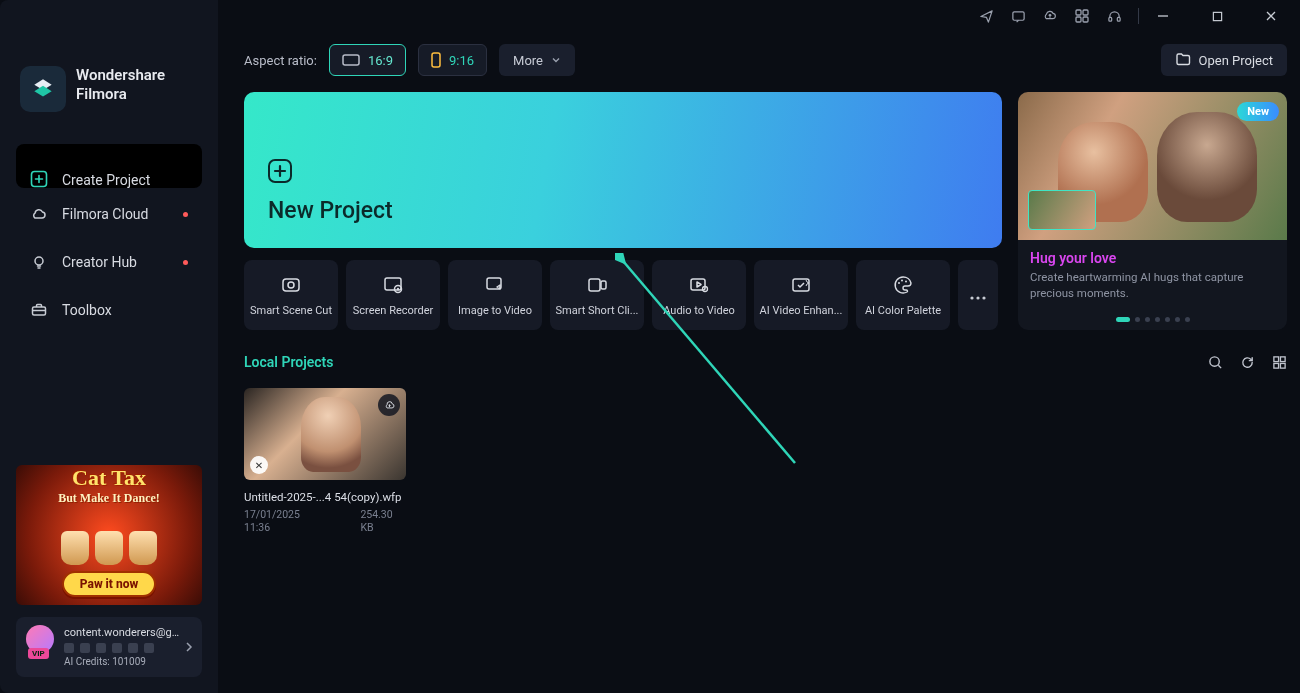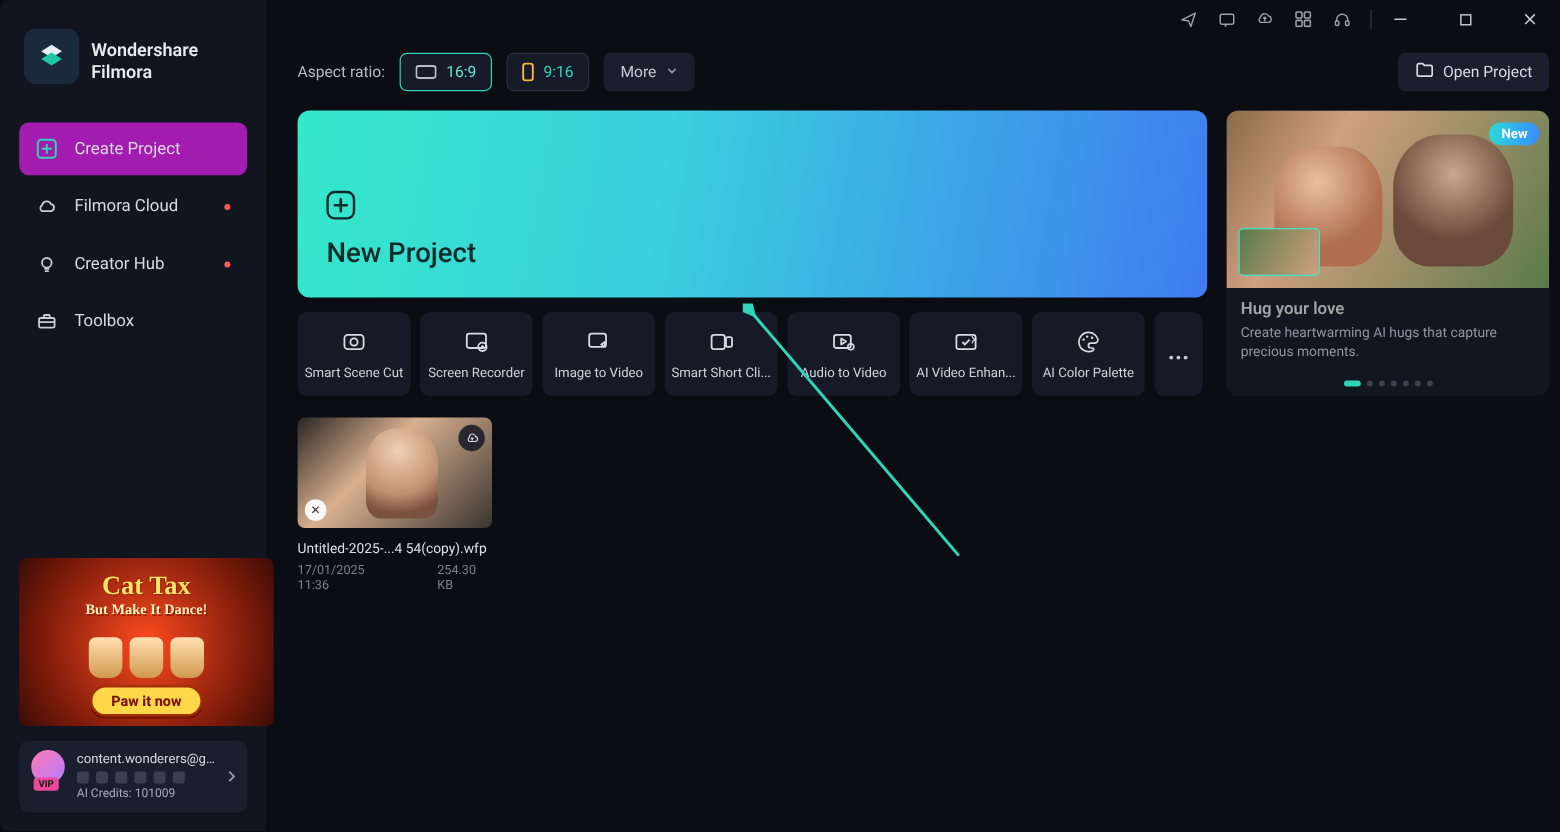--- a/index.html
+++ b/index.html
@@ -1,33 +1,33 @@
 <!DOCTYPE html>
 <html><head>
 <meta charset="utf-8">
 <style>
 * { margin: 0; padding: 0; box-sizing: border-box; font-family: -apple-system, BlinkMacSystemFont, "Segoe UI", Roboto, sans-serif; }
 body { background: #0a0d14; color: #c8ccd4; width: 1300px; height: 693px; overflow: hidden; position: relative; }
 .app { display: flex; height: 100%; }
 
 
 .sidebar { width: 222px; background: #11151f; height: 100%; display: flex; flex-direction: column; padding: 24px 16px 16px; border-radius: 8px 0 0 8px; }
-.logo-row { display: flex; align-items: flex-end; gap: 10px; margin-bottom: 32px; padding-left: 4px;}
+.logo-row { display: flex; align-items: flex-start; gap: 10px; margin-bottom: 32px; padding-left: 4px; margin-top: 42px;}
 .logo-box { width: 46px; height: 46px; background: #1a2a3a; border-radius: 10px; display:flex; align-items:center; justify-content:center; }
 .logo-box svg { width: 26px; height: 26px; }
 .brand-name { font-weight: 600; font-size: 15px; line-height: 1.25; color: #e8eaef; }
 
 .nav { display:flex; flex-direction:column; gap:4px; }
 .nav-item { display:flex; align-items:center; gap:14px; height:44px; padding:0 14px; border-radius:8px; font-size:14px; cursor:pointer; position:relative; color:#d8dbe2;}
-.nav-item.active { background:#a21caf; }
+.nav-item.active { background:#000000;align-items:flex-end; }
 .nav-item .dot { width:5px; height:5px; background:#ff5a5a; border-radius:50%; position:absolute; right:14px; }
 .nav-item .nav-icon { width:18px; height:18px; display:flex; align-items:center; justify-content:center; flex-shrink:0; }
 
 .sidebar-bottom { margin-top:auto; display:flex; flex-direction:column; gap:12px; }
-.promo-card { width:212px; height:140px; border-radius:6px; background: radial-gradient(circle at center, #ff4b1f 0%, #7a1a0a 70%, #3a0c06 100%); position:relative; overflow:hidden; display:flex; flex-direction:column; align-items:center; padding-top:10px;}
+.promo-card { width:186px; height:140px; border-radius:6px; background: radial-gradient(circle at center, #ff4b1f 0%, #7a1a0a 70%, #3a0c06 100%); position:relative; overflow:hidden; display:flex; flex-direction:column; align-items:center; }
 .promo-title { font-family: Georgia, serif; font-weight:900; font-size:22px; color:#ffe36b; text-shadow:1px 1px 0 #a02000,-1px -1px 0 #a02000;}
 .promo-sub { font-family: Georgia, serif; font-weight:800; font-size:12px; color:#fff2c0; text-shadow:1px 1px 0 #902000;}
 .promo-cats { flex:1; display:flex; align-items:flex-end; justify-content:center; gap:6px; padding-bottom:6px;}
 .promo-cats span{ width:28px; height:34px; background:linear-gradient(#ffe0b0,#d09850); border-radius:6px 6px 10px 10px; }
 .promo-btn { background:#ffd84a; color:#7a1200; border:2px solid #a03000; border-radius:20px; padding:4px 16px; font-weight:800; font-size:12px; margin-bottom:8px; box-shadow:0 2px 0 #7a1200; }
 
 .account-card { background:#1a1f2d; border-radius:8px; padding:8px 10px; display:flex; gap:10px; align-items:flex-start; position:relative;}
 .avatar-wrap{ position:relative;}
 .avatar { width:28px; height:28px; border-radius:50%; background:linear-gradient(135deg,#ff7ab5,#b57aff);}
 .vip-badge { position:absolute; bottom:-6px; left:2px; background:#ec4899; color:#07250f; font-size:8px; font-weight:700; padding:1px 4px; border-radius:3px;}
@@ -60,21 +60,21 @@
 .np-icon{ width:24px; height:24px; border:2.5px solid #0a2a2a; border-radius:7px; display:flex; align-items:center; justify-content:center; color:#0a2a2a; margin-bottom:2px;}
 .np-title{ font-size:23px; font-weight:500; color:#0b2a2a;}
 
 .feature-card{ width:269px; height:238px; background:#12161f; border-radius:10px; overflow:hidden; position:relative;}
 .feature-img{ height:148px; background:linear-gradient(120deg,#8a6a4a 0%, #d0a080 30%, #5a7a4a 100%); position:relative;}
 .feature-img::before{content:""; position:absolute; left:40px; top:30px; width:90px; height:100px; background:radial-gradient(circle at 40% 30%, #e8c0a0 0%, #b07050 60%); border-radius:40% 40% 30% 30%;}
 .feature-img::after{content:""; position:absolute; right:30px; top:20px; width:100px; height:110px; background:radial-gradient(circle at 50% 30%, #c8a890 0%, #6a4a3a 60%); border-radius:40% 40% 30% 30%;}
 .feature-thumb{ position:absolute; left:10px; bottom:10px; width:68px; height:40px; background:linear-gradient(120deg,#5a7a4a,#d0a080); border:1.5px solid #3fe5c5; border-radius:4px;}
 .new-badge{ position:absolute; right:8px; top:10px; background:linear-gradient(90deg,#2bd8d8,#3a8cff); color:#fff; font-size:11px; font-weight:700; padding:3px 10px; border-radius:12px;}
 .feature-body{ padding:10px 12px;}
-.feature-title{ font-size:14px; font-weight:600; color:#a3a3a3; margin-bottom:4px;}
+.feature-title{ font-size:14px; font-weight:600; color:#d946ef; margin-bottom:4px;}
 .feature-desc{ font-size:11.5px; color:#8e94a3; line-height:1.35;}
 .carousel-dots{ position:absolute; bottom:8px; left:50%; transform:translateX(-50%); display:flex; gap:5px;}
 .carousel-dots span{ width:5px; height:5px; background:#3a4050; border-radius:50%;}
 .carousel-dots span.on{ width:14px; background:#2fd5b8; border-radius:3px;}
 
 .tool-row{ display:flex; gap:8px; margin-top:12px; width:758px;}
 .tool-card{ width:94px; height:70px; background:#161a26; border-radius:8px; display:flex; flex-direction:column; align-items:center; justify-content:center; gap:8px; cursor:pointer; flex-shrink:0;}
 .tool-card .tool-icon{ width:22px; height:22px; display:flex; align-items:center; justify-content:center; color:#d8dbe2;}
 .tool-card .tool-label{ font-size:11px; color:#d0d3dc; width:88px; text-align:center; white-space:nowrap; overflow:hidden; text-overflow:ellipsis;}
 .tool-more{ width:40px; height:70px; background:#161a26; border-radius:8px; display:flex; align-items:center; justify-content:center; color:#c8ccd4; cursor:pointer;}
@@ -383,20 +383,44 @@
             <span></span>
             <span></span>
             <span></span>
             <span></span>
             <span></span>
             <span></span>
         </div>
       </div>
     </div>
 
+    <div class="local-header">
+      <div class="local-title">Local Projects</div>
+      <div class="local-actions">
+        <span class="la-icon">
+            <svg width="15" height="15" viewBox="0 0 16 16" fill="none">
+              <circle cx="7" cy="7" r="5" stroke="#c0c4ce" stroke-width="1.5"></circle>
+              <path d="M11 11l3 3" stroke="#c0c4ce" stroke-width="1.5"></path>
+            </svg>
+          </span>
+        <span class="la-icon">
+            <svg width="15" height="15" viewBox="0 0 16 16" fill="none">
+              <path d="M13 8a5 5 0 1 1-1.5-3.5M13 3v3h-3" stroke="#c0c4ce" stroke-width="1.5" stroke-linecap="round"></path>
+            </svg>
+          </span>
+        <span class="la-icon">
+            <svg width="15" height="15" viewBox="0 0 16 16" fill="none">
+              <rect x="2" y="2" width="5" height="5" stroke="#c0c4ce" stroke-width="1.4"></rect>
+              <rect x="9" y="2" width="5" height="5" stroke="#c0c4ce" stroke-width="1.4"></rect>
+              <rect x="2" y="9" width="5" height="5" stroke="#c0c4ce" stroke-width="1.4"></rect>
+              <rect x="9" y="9" width="5" height="5" stroke="#c0c4ce" stroke-width="1.4"></rect>
+            </svg>
+          </span>
+      </div>
+    </div>
 
     <div class="project-grid">
       <div class="project-item">
         <div class="proj-thumb">
           <div class="proj-cloud">
               <svg width="13" height="13" viewBox="0 0 16 16" fill="none">
                 <path d="M5 11h6a2.5 2.5 0 0 0 .4-4.97A3.2 3.2 0 0 0 5 7a2.5 2.5 0 0 0 0 4z" stroke="#d8dbe2" stroke-width="1.2"></path>
                 <path d="M8 10V7m0 0l-1.2 1.2M8 7l1.2 1.2" stroke="#d8dbe2" stroke-width="1.2"></path>
               </svg>
             </div>

